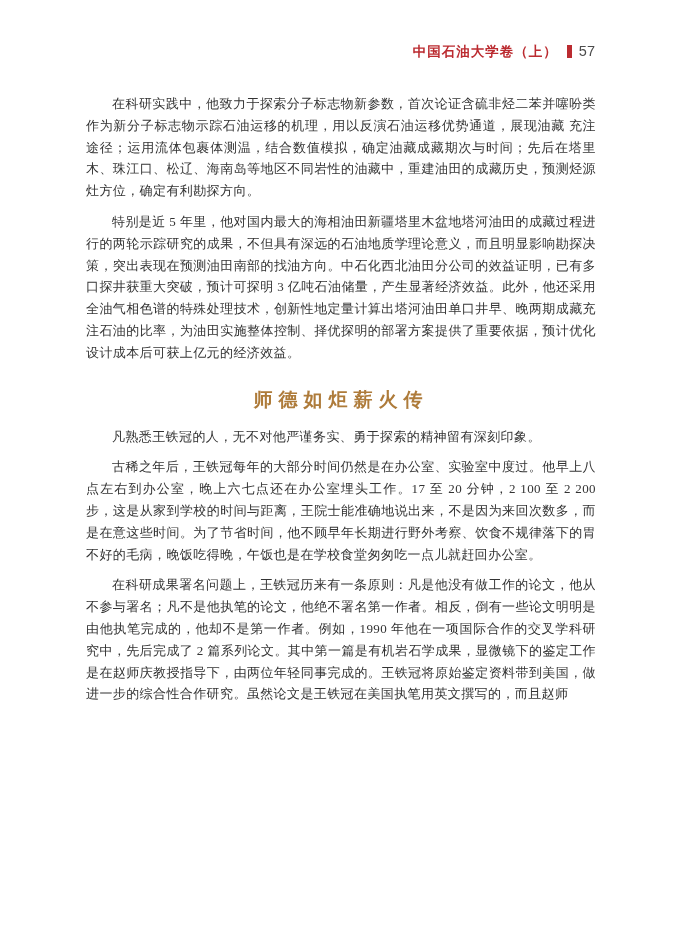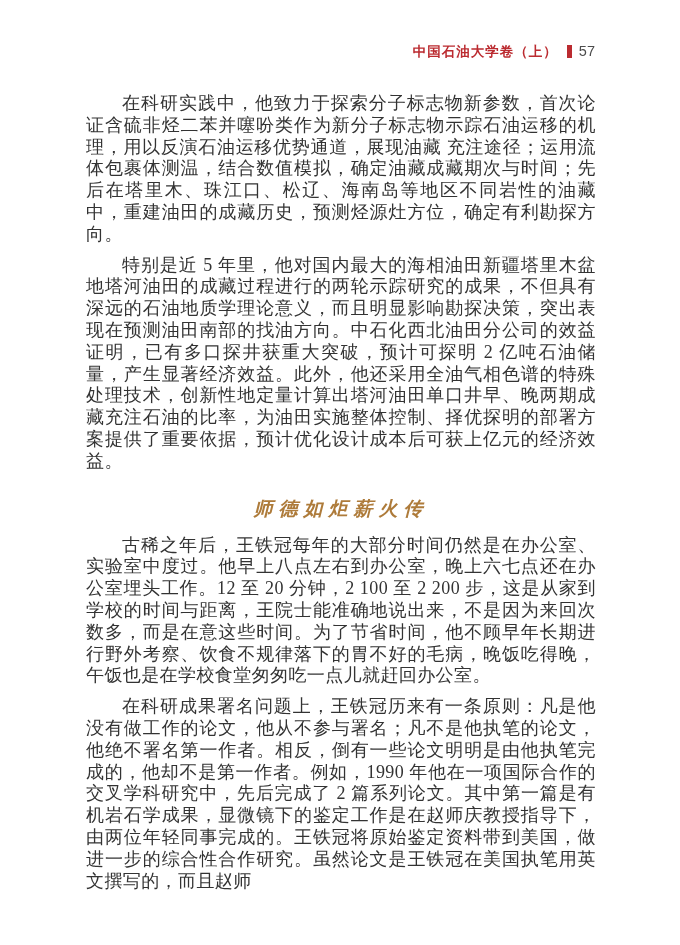--- a/index.html
+++ b/index.html
@@ -48,51 +48,51 @@
   }
   
   .body-text {
     position: absolute;
     top: 84px;
     left: 86px;
     right: 84px;
   }
   .para {
     margin: 9px 0 0 0;
-    font-size: 18px;
+    font-size: 13px;
     line-height: 21.8px;
     text-align: justify;
     text-justify: inter-ideograph;
     text-indent: 2em;
     letter-spacing: 0.4px;
   }
   .section-heading {
     margin: 21px 0 13px 0;
     text-align: center;
     font-size: 19px;
     line-height: 28px;
-    font-style: italic;
     font-weight: bold;
     letter-spacing: 6px;
     color: #ae7b3a;
     font-family: "DejaVu Serif", "Liberation Serif", serif;
   }
 </style>
 </head>
 <body>
 
 <div class="page">
 
   <header class="page-header">
     <span class="book-title">中国石油大学卷（上）</span><span class="red-bar"></span><span class="page-num">57</span>
   </header>
 
   <main class="body-text">
     <p class="para">在科研实践中，他致力于探索分子标志物新参数，首次论证含硫非烃二苯并噻吩类作为新分子标志物示踪石油运移的机理，用以反演石油运移优势通道，展现油藏 充注途径；运用流体包裹体测温，结合数值模拟，确定油藏成藏期次与时间；先后在塔里木、珠江口、松辽、海南岛等地区不同岩性的油藏中，重建油田的成藏历史，预测烃源灶方位，确定有利勘探方向。</p>
-    <p class="para">特别是近 5 年里，他对国内最大的海相油田新疆塔里木盆地塔河油田的成藏过程进行的两轮示踪研究的成果，不但具有深远的石油地质学理论意义，而且明显影响勘探决策，突出表现在预测油田南部的找油方向。中石化西北油田分公司的效益证明，已有多口探井获重大突破，预计可探明 2 亿吨石油储量，产生显著经济效益。此外，他还采用全油气相色谱的特殊处理技术，创新性地定量计算出塔河油田单口井早、晚两期成藏充注石油的比率，为油田实施整体控制、择优探明的部署方案提供了重要依据，预计优化设计成本后可获上亿元的经济效益。</p>
+    <p class="para">特别是近 5 年里，他对国内最大的海相油田新疆塔里木盆地塔河油田的成藏过程进行的两轮示踪研究的成果，不但具有深远的石油地质学理论意义，而且明显影响勘探决策，突出表现在预测油田南部的找油方向。中石化西北油田分公司的效益证明，已有多口探井获重大突破，预计可探明 3 亿吨石油储量，产生显著经济效益。此外，他还采用全油气相色谱的特殊处理技术，创新性地定量计算出塔河油田单口井早、晚两期成藏充注石油的比率，为油田实施整体控制、择优探明的部署方案提供了重要依据，预计优化设计成本后可获上亿元的经济效益。</p>
 
     <h2 class="section-heading">师德如炬薪火传</h2>
 
-    <p class="para">古稀之年后，王铁冠每年的大部分时间仍然是在办公室、实验室中度过。他早上八点左右到办公室，晚上六七点还在办公室埋头工作。12 至 20 分钟，2 100 至 2 200 步，这是从家到学校的时间与距离，王院士能准确地说出来，不是因为来回次数多，而是在意这些时间。为了节省时间，他不顾早年长期进行野外考察、饮食不规律落下的胃不好的毛病，晚饭吃得晚，午饭也是在学校食堂匆匆吃一点儿就赶回办公室。</p>
+    <p class="para">凡熟悉王铁冠的人，无不对他严谨务实、勇于探索的精神留有深刻印象。</p>
+    <p class="para">古稀之年后，王铁冠每年的大部分时间仍然是在办公室、实验室中度过。他早上八点左右到办公室，晚上六七点还在办公室埋头工作。17 至 20 分钟，2 100 至 2 200 步，这是从家到学校的时间与距离，王院士能准确地说出来，不是因为来回次数多，而是在意这些时间。为了节省时间，他不顾早年长期进行野外考察、饮食不规律落下的胃不好的毛病，晚饭吃得晚，午饭也是在学校食堂匆匆吃一点儿就赶回办公室。</p>
     <p class="para">在科研成果署名问题上，王铁冠历来有一条原则：凡是他没有做工作的论文，他从不参与署名；凡不是他执笔的论文，他绝不署名第一作者。相反，倒有一些论文明明是由他执笔完成的，他却不是第一作者。例如，1990 年他在一项国际合作的交叉学科研究中，先后完成了 2 篇系列论文。其中第一篇是有机岩石学成果，显微镜下的鉴定工作是在赵师庆教授指导下，由两位年轻同事完成的。王铁冠将原始鉴定资料带到美国，做进一步的综合性合作研究。虽然论文是王铁冠在美国执笔用英文撰写的，而且赵师</p>
   </main>
 
 </div>
 
 </body></html>

